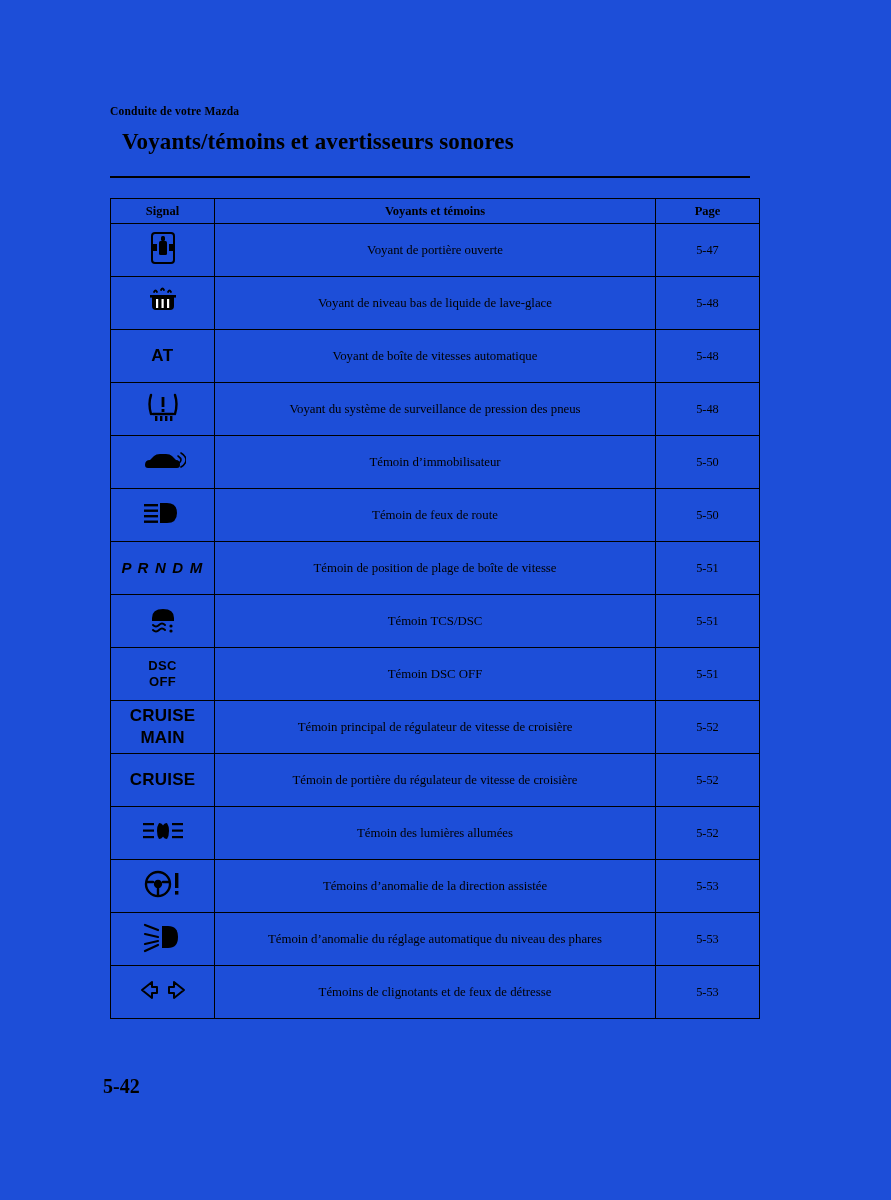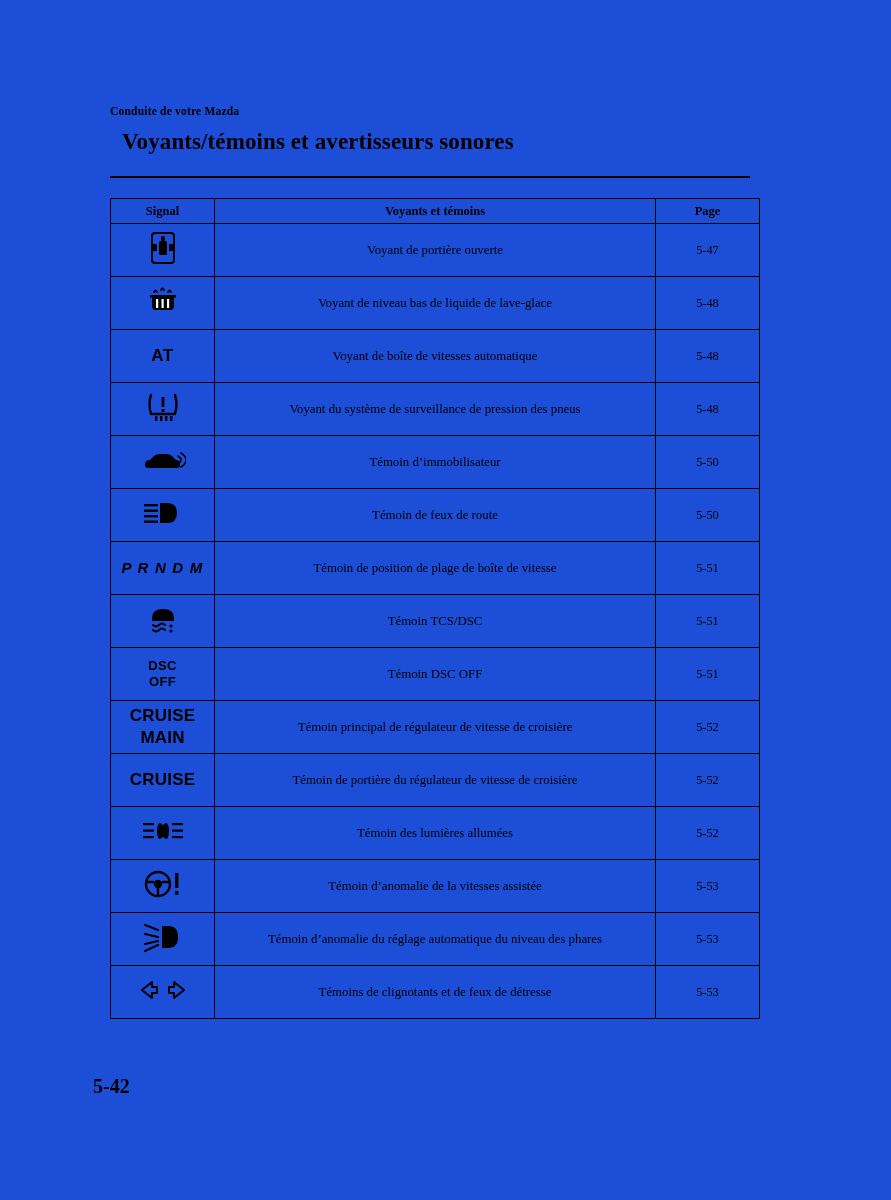--- a/index.html
+++ b/index.html
@@ -113,21 +113,21 @@
   }
   .sym-text-gear {
     font-family: "Liberation Sans", sans-serif;
     font-weight: bold;
     font-style: italic;
     font-size: 15px;
     letter-spacing: 1.2px;
   }
   .footer-page {
     position: absolute;
-    left: 93px;
+    left: 103px;
     top: 1075px;
     font-family: "Liberation Serif", serif;
     font-weight: bold;
     font-size: 20px;
   }
   svg { display: block; margin: 0 auto; }
 </style>
 </head>
 <body>
 
@@ -317,21 +317,21 @@
           <span class="sym">
             <svg width="42" height="30" viewBox="0 0 42 30">
               <circle cx="16" cy="15" r="12" fill="none" stroke="#000" stroke-width="2.4"></circle>
               <circle cx="16" cy="15" r="4.2" fill="#000"></circle>
               <path d="M5 13 h6 M21 13 h6 M16 19.5 v7" stroke="#000" stroke-width="2.4" stroke-linecap="round"></path>
               <rect x="33" y="4" width="3.4" height="15" fill="#000"></rect>
               <rect x="33" y="22" width="3.4" height="3.6" fill="#000"></rect>
             </svg>
           </span>
         </td>
-        <td class="cell-desc">Témoin d’anomalie de la vitesses assistée</td>
+        <td class="cell-desc">Témoins d’anomalie de la direction assistée</td>
         <td class="cell-page">5-53</td>
       </tr>
 
       <tr>
         <td class="cell-signal">
           <span class="sym">
             <svg width="44" height="34" viewBox="0 0 44 34">
               <path d="M22 6 h5 q10 0 10 11 q0 11 -10 11 h-5 z" fill="#000"></path>
               <path d="M22 6 v22" stroke="#000" stroke-width="2"></path>
               <path d="M4 5 l13 5" stroke="#000" stroke-width="2.2" stroke-linecap="round"></path>

